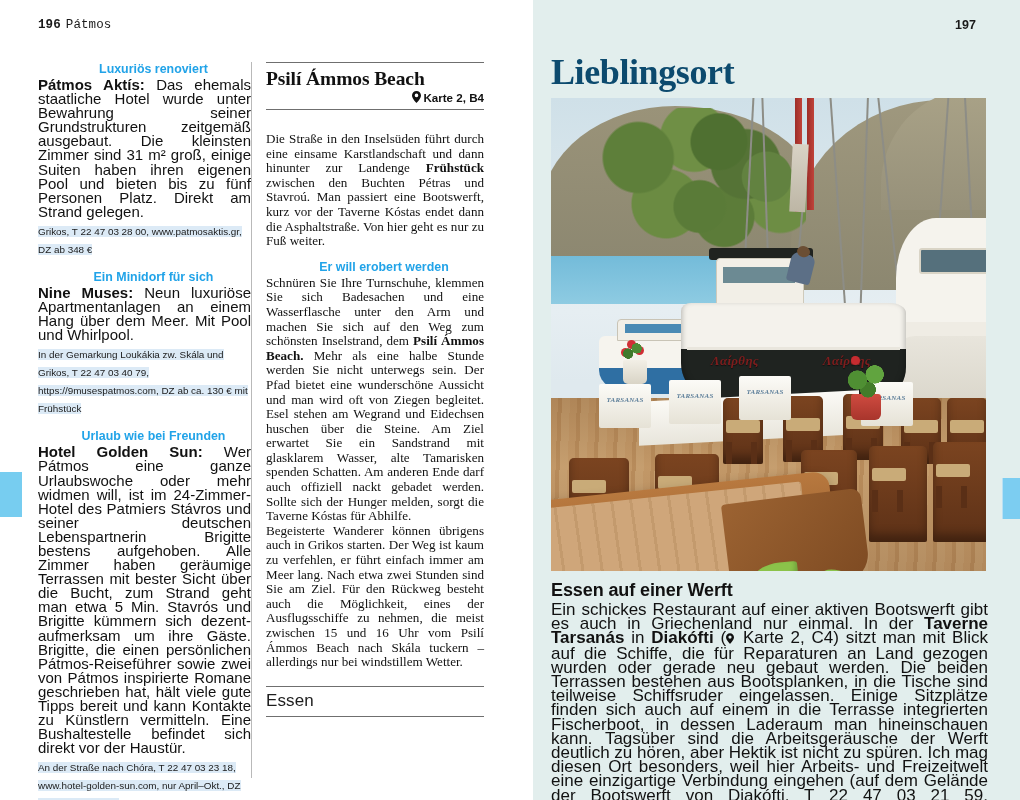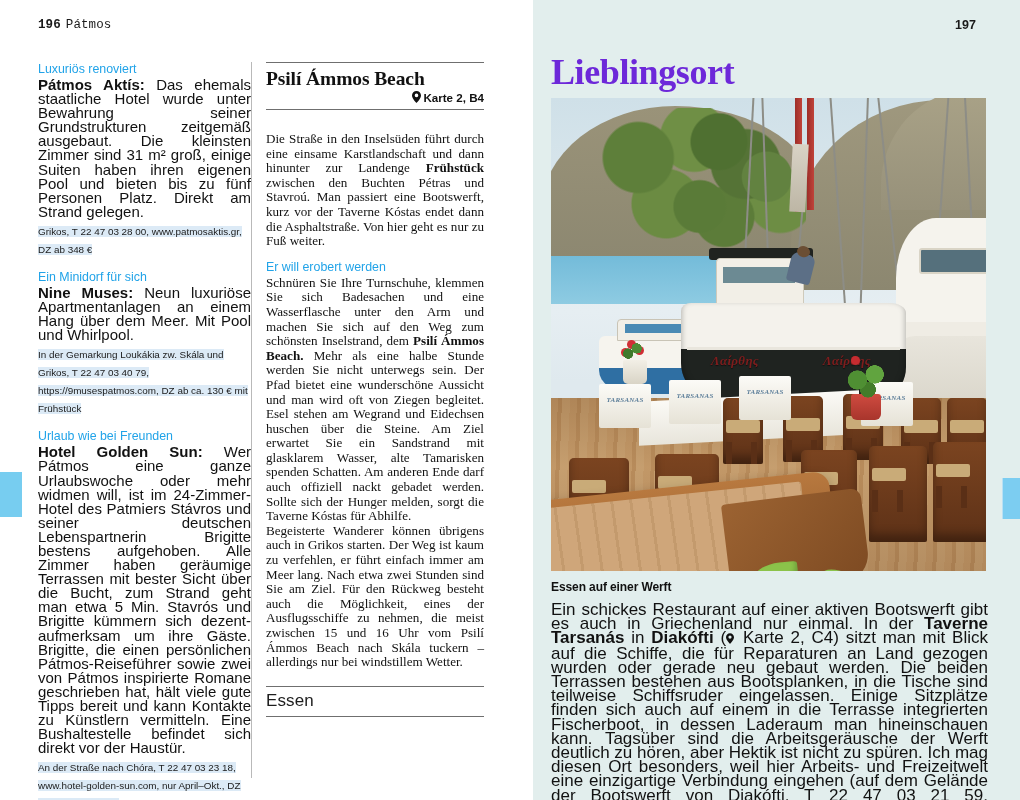--- a/index.html
+++ b/index.html
@@ -75,25 +75,26 @@
     font-family: Liberation Sans, sans-serif;
     font-size: 15px;
     line-height: 14.1px;
     text-align: justify;
     color: #111111;
     hyphens: auto;
   }
   .sans b, .sans strong { font-weight: 700; }
   .kicker {
     color: #21a3e8;
-    font-weight: 400;
+    font-weight: 700;
     font-size: 12.4px;
     line-height: 15px;
     margin-bottom: 1px;
-    text-align: left;
+    text-align: center;
+    margin-left: 18px;
   }
   .info {
     background: #dceaf6;
     font-size: 9.9px;
     line-height: 12.2px;
     color: #1a1a1a;
     text-align: left;
     display: inline;
     box-decoration-break: clone;
     -webkit-box-decoration-break: clone;
@@ -154,36 +155,36 @@
 
   
   .lieblings {
     position: absolute;
     left: 551px; top: 52px;
     font-family: "Liberation Serif", serif;
     font-weight: 700;
     font-size: 36px;
     line-height: 40px;
     letter-spacing: -.4px;
-    color: #6d28d9;
+    color: #0c4a6e;
     z-index: 3;
   }
   .photo {
     position: absolute;
     left: 551px; top: 98px;
     width: 435px; height: 473px;
     overflow: hidden;
     background: #8fb6c9;
     z-index: 2;
   }
   .r-head {
     position: absolute;
     left: 551px; top: 580px;
     width: 435px;
-    font-size: 12px;
+    font-size: 18px;
     font-weight: 700;
     color: #111111;
     letter-spacing: -.1px;
   }
   .r-body {
     position: absolute;
     left: 551px; top: 603px;
     width: 437px;
     font-size: 17px;
     line-height: 14.2px;

